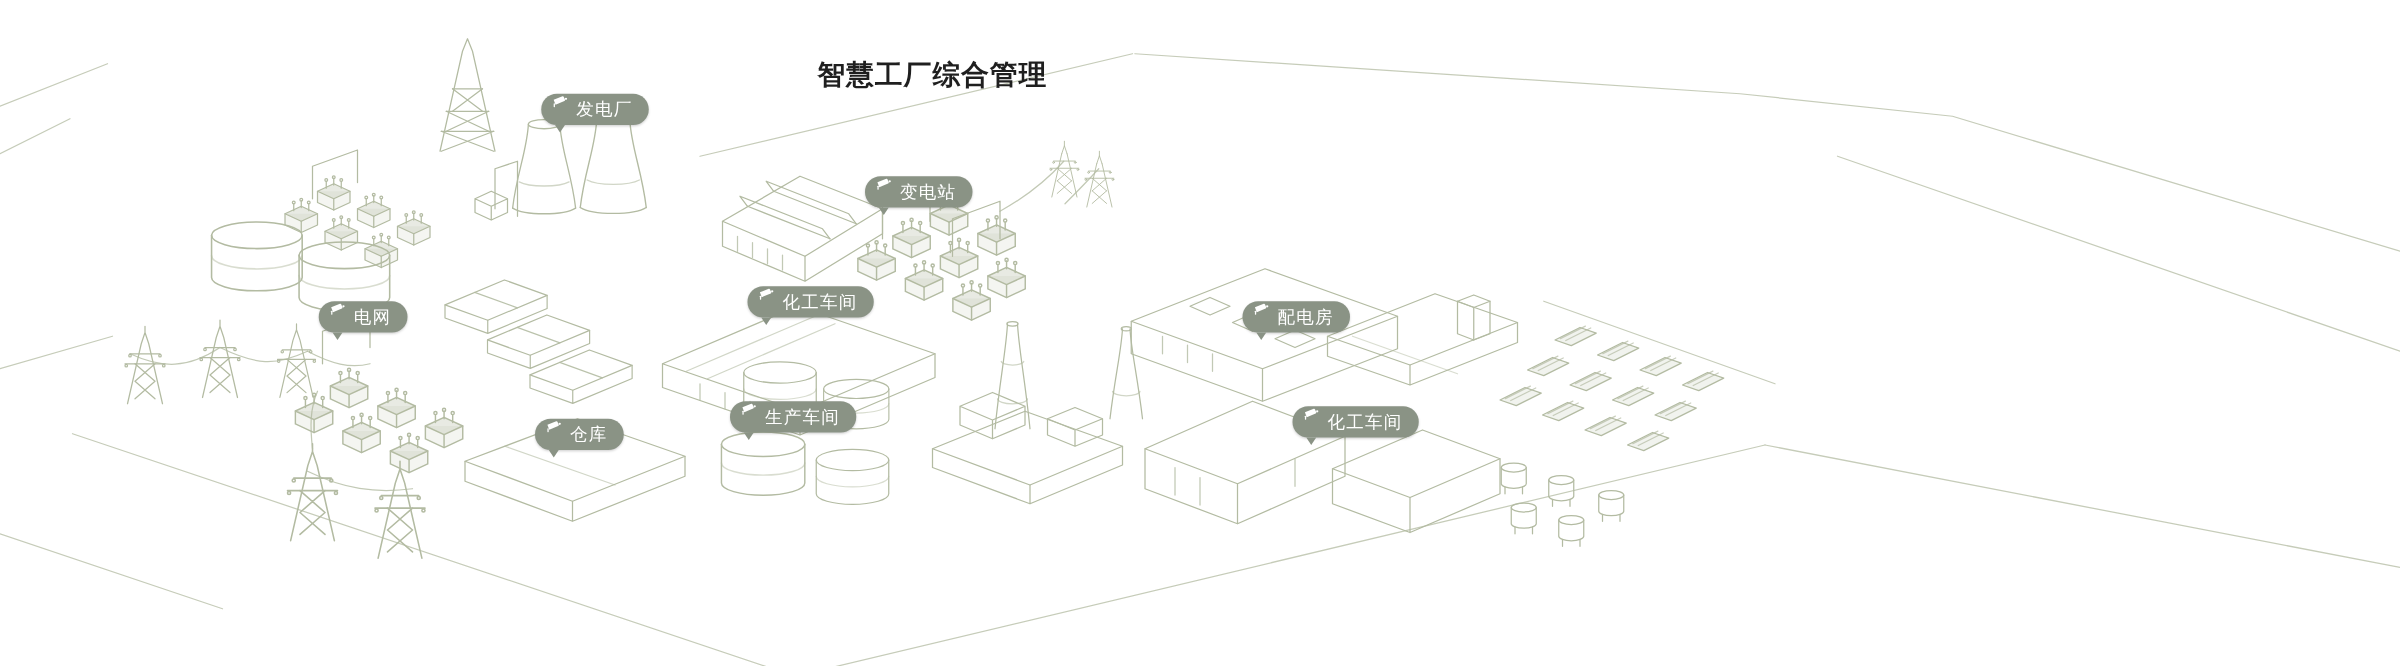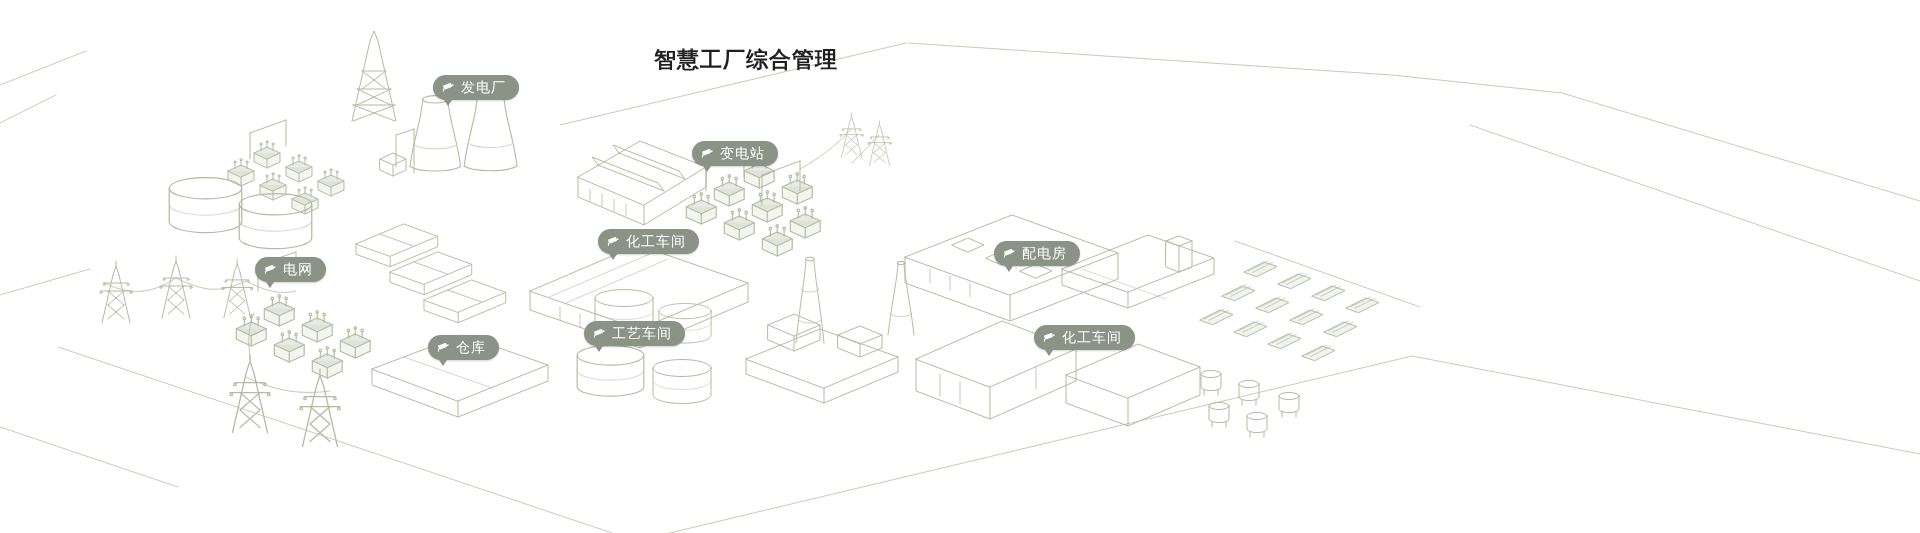--- a/index.html
+++ b/index.html
@@ -9,21 +9,21 @@
     --title:#1f1f1f;
     --background:#ffffff;
   }
   *{margin:0;padding:0;box-sizing:border-box;}
   html,body{width:1920px;height:533px;overflow:hidden;background:var(--background);
     font-family:"Liberation Sans","DejaVu Sans",sans-serif;}
   .stage{position:relative;width:1608px;height:533px;background:var(--background);margin-top:29px;}
   .illustration{position:absolute;left:0;top:0;width:1920px;height:533px;color:var(--line);}
   .title{position:absolute;left:654px;top:16px;font-size:22px;font-weight:700;
     letter-spacing:1px;color:var(--title);white-space:nowrap;}
-  .marker{position:absolute;display:inline-flex;align-items:center;gap:6px;height:25px;
+  .marker{position:absolute;display:inline-flex;align-items:flex-start;gap:6px;height:25px;
     padding:0 13px 0 9px;border-radius:13px;background:var(--badge-bg);
     color:var(--badge-text);font-size:14px;line-height:25px;white-space:nowrap;
     cursor:pointer;box-shadow:0 1px 2px rgba(0,0,0,.18);}
   .marker::after{content:"";position:absolute;top:100%;left:11px;width:0;height:0;
     border:4px solid transparent;border-top:6px solid var(--badge-bg);}
   .marker .icon{display:inline-flex;align-items:center;color:var(--badge-text);}
   .marker .label{letter-spacing:1px;}
 </style>
 </head>
 <body>
@@ -287,21 +287,21 @@
           <g fill="currentColor">
             <path d="M1,5.2 L8.6,2.2 a.9,.9 0 0 1 1.15,.5 l1,2.5 a.9,.9 0 0 1 -.5,1.15 L2.6,9.4 Z"></path>
             <rect x="1" y="8.2" width="1.1" height="3.4" rx=".4"></rect>
             <circle cx="11.6" cy="4.4" r="1"></circle>
           </g>
         </svg>
     </span>
     <span class="label">变电站</span>
   </div>
 
-  <div class="marker" style="left:255px;top:228px">
+  <div class="marker" style="left:255px;top:212px">
     <span class="icon">
       <svg viewBox="0 0 14 14" width="13" height="13">
           <g fill="currentColor">
             <path d="M1,5.2 L8.6,2.2 a.9,.9 0 0 1 1.15,.5 l1,2.5 a.9,.9 0 0 1 -.5,1.15 L2.6,9.4 Z"></path>
             <rect x="1" y="8.2" width="1.1" height="3.4" rx=".4"></rect>
             <circle cx="11.6" cy="4.4" r="1"></circle>
           </g>
         </svg>
     </span>
     <span class="label">电网</span>
@@ -349,21 +349,21 @@
   <div class="marker" style="left:584px;top:292px">
     <span class="icon">
       <svg viewBox="0 0 14 14" width="13" height="13">
           <g fill="currentColor">
             <path d="M1,5.2 L8.6,2.2 a.9,.9 0 0 1 1.15,.5 l1,2.5 a.9,.9 0 0 1 -.5,1.15 L2.6,9.4 Z"></path>
             <rect x="1" y="8.2" width="1.1" height="3.4" rx=".4"></rect>
             <circle cx="11.6" cy="4.4" r="1"></circle>
           </g>
         </svg>
     </span>
-    <span class="label">工艺车间</span>
+    <span class="label">生产车间</span>
   </div>
 
   <div class="marker" style="left:1034px;top:296px">
     <span class="icon">
       <svg viewBox="0 0 14 14" width="13" height="13">
           <g fill="currentColor">
             <path d="M1,5.2 L8.6,2.2 a.9,.9 0 0 1 1.15,.5 l1,2.5 a.9,.9 0 0 1 -.5,1.15 L2.6,9.4 Z"></path>
             <rect x="1" y="8.2" width="1.1" height="3.4" rx=".4"></rect>
             <circle cx="11.6" cy="4.4" r="1"></circle>
           </g>

